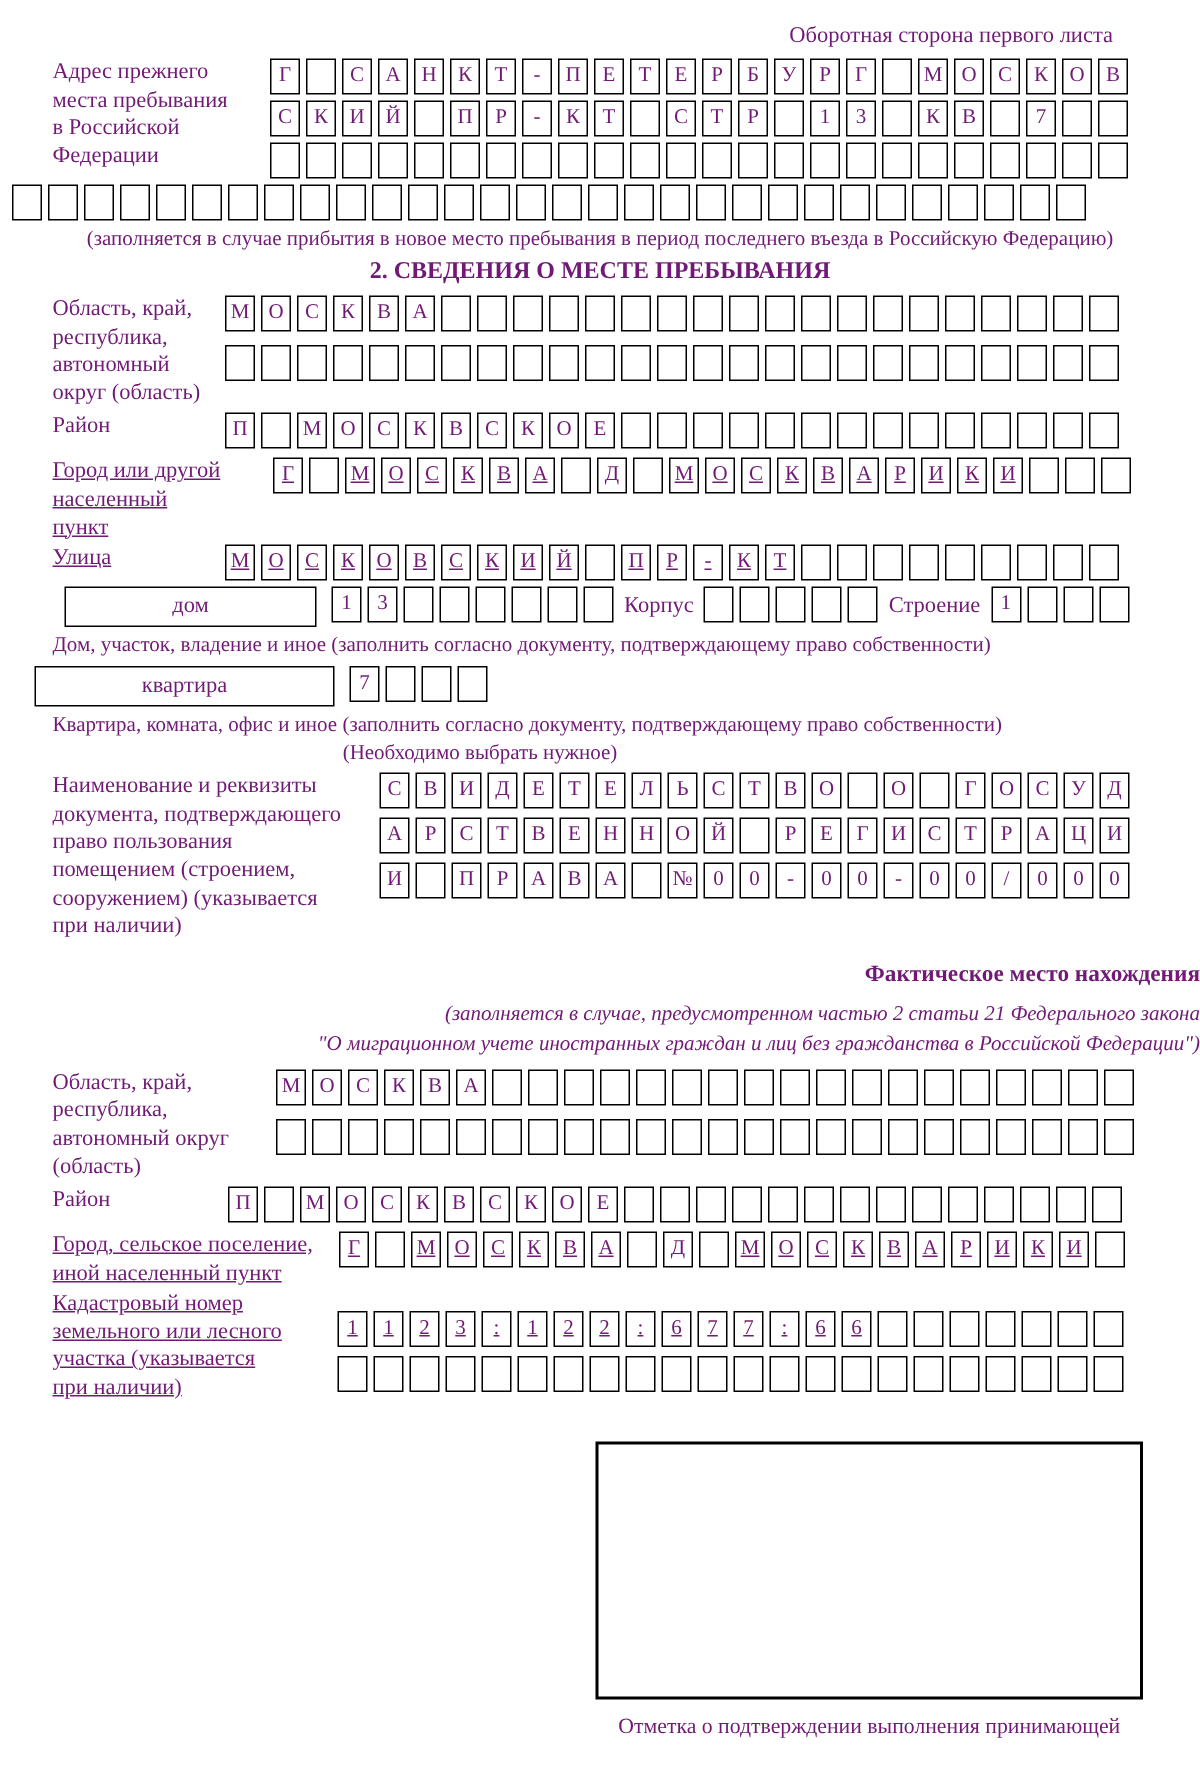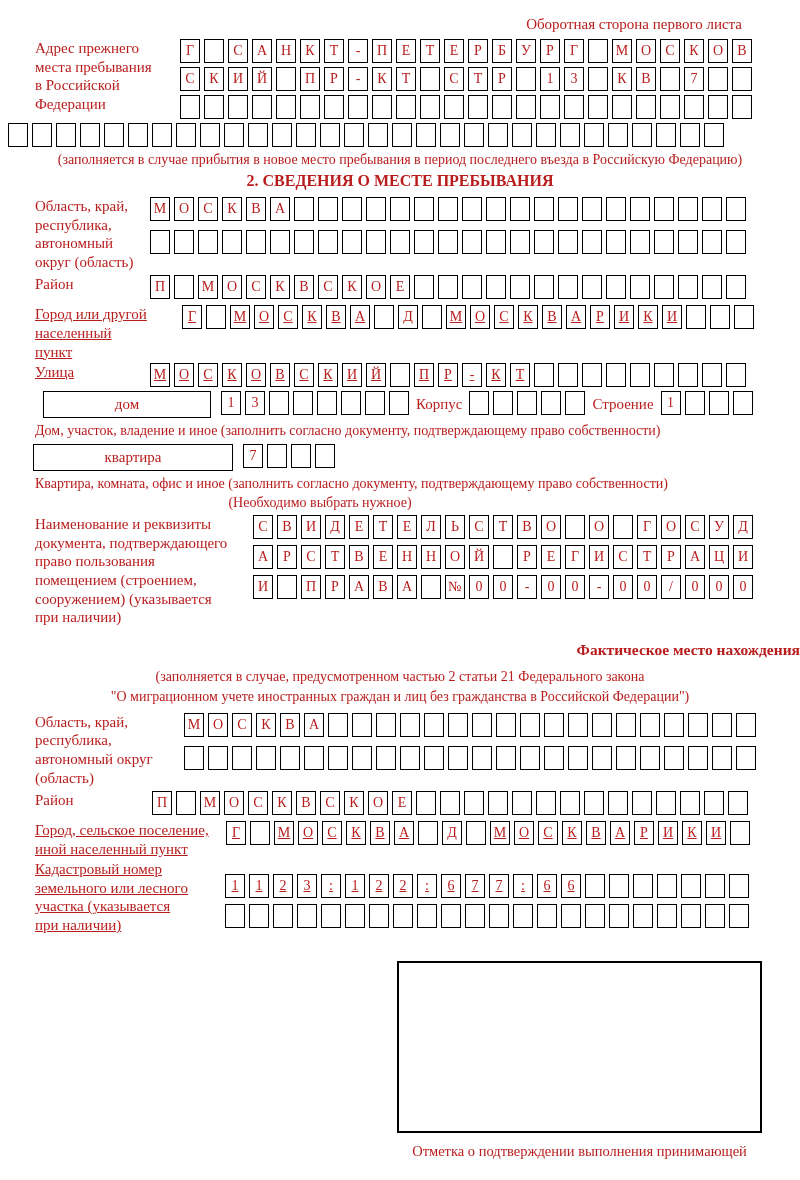--- a/index.html
+++ b/index.html
@@ -1,17 +1,17 @@
 <!DOCTYPE html>
 <html><head>
 <meta charset="utf-8">
 <style>
   html,body{margin:0;padding:0;background:#fff;}
   .page{
-    width:800px;height:1180px;background:#fff;color:#b91c1c;
+    width:800px;height:1180px;background:#fff;color:#701a75;
     font-family:"Liberation Serif","DejaVu Serif",serif;
     overflow:hidden;position:relative;
   }
   .backside{margin-top:16px;padding-right:58px;text-align:right;font-size:15px;}
   .frow{display:flex;margin-left:35px;align-items:flex-start;}
   .lbl{font-size:15px;line-height:18.6px;flex:none;}
   .w145{width:145px;} .w115{width:115px;} .w218{width:218px;}
   .w149{width:149px;} .w117{width:117px;} .w191{width:191px;} .w190{width:190px;}
   .crow{display:flex;gap:4px;margin-bottom:4px;flex:none;}
   .cell{
@@ -36,21 +36,21 @@
   .kvrow{margin-left:33px;margin-bottom:3px;}
   .gap10{width:10px;flex:none;}
   .mesto{margin-left:35px;display:flex;align-items:center;margin-top:6px;margin-bottom:2px;}
   .chk{
     box-sizing:border-box;width:22px;height:27px;border:1.7px solid #000;flex:none;
     display:flex;align-items:center;justify-content:center;font-size:15px;
   }
   .mesto .txt{font-size:15px;flex:none;}
   .mesto-note{width:640px;text-align:center;font-size:14px;margin-top:2px;}
   .docrows .crow{margin-bottom:6px;}
-  .notes{font-size:14px;line-height:20px;text-align:center;}
+  .notes{font-size:14px;line-height:20px;text-align:right;font-style:italic;}
   .stamp-wrap{margin-left:397px;width:365px;margin-top:26px;}
   .stamp-box{box-sizing:border-box;width:365px;height:172px;border:2px solid #000;background:#fff;}
   .stamp-cap{margin-top:8px;text-align:center;font-size:14.5px;line-height:21px;}
   .mt4{margin-top:4px;} .mt6{margin-top:6px;} .mt2{margin-top:2px;text-decoration:underline;}
 </style>
 </head>
 <body>
 
 <div class="page">
 
@@ -364,21 +364,21 @@
     <div class="inl-lbl">Строение</div>
     <div class="crow">
         <div class="cell">1</div>
         <div class="cell"></div>
         <div class="cell"></div>
         <div class="cell"></div>
       </div>
   </div>
   <div class="caption" style="margin-left:35px;">Дом, участок, владение и иное (заполнить согласно документу, подтверждающему право собственности)</div>
 
-  <div class="frow kvrow mt4" style="margin-left:33px;">
+  <div class="frow kvrow mt4" style="margin-left:23px;">
     <div class="fieldbox fb200">квартира</div>
     <div class="gap10"></div>
     <div class="crow">
         <div class="cell">7</div>
         <div class="cell"></div>
         <div class="cell"></div>
         <div class="cell"></div>
       </div>
   </div>
   <div class="caption" style="margin-left:35px;">Квартира, комната, офис и иное (заполнить согласно документу, подтверждающему право собственности)</div>

